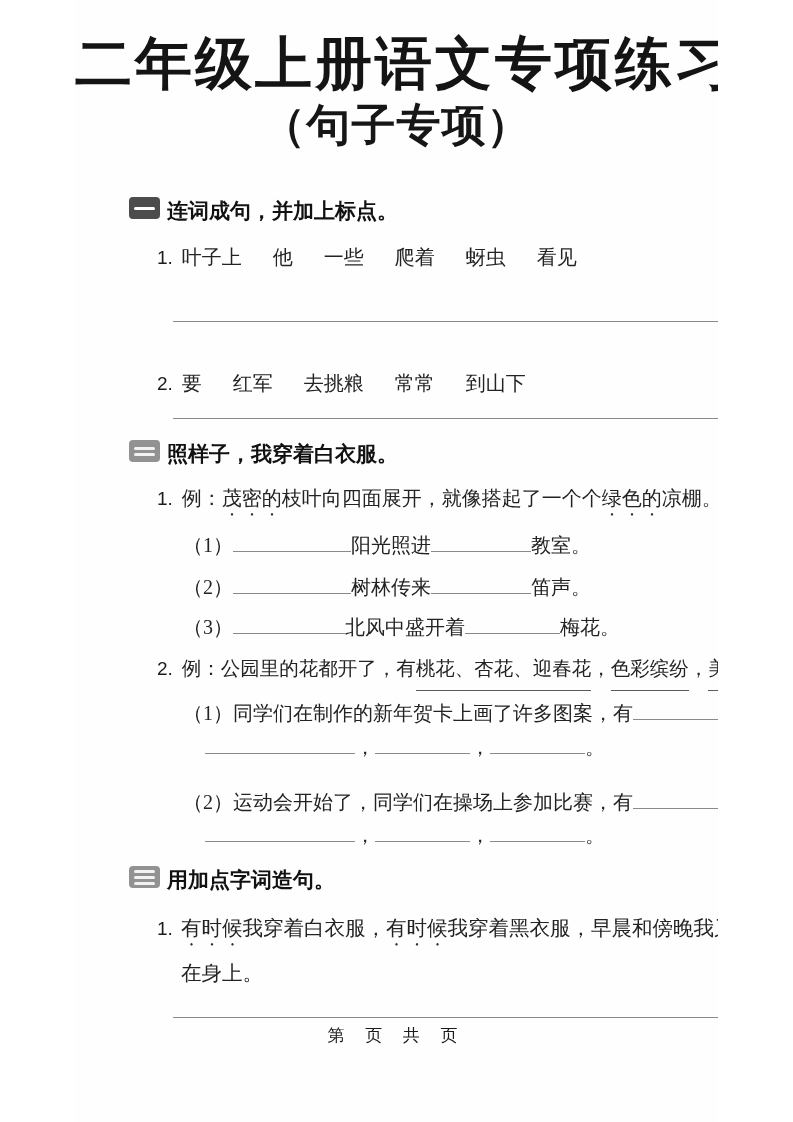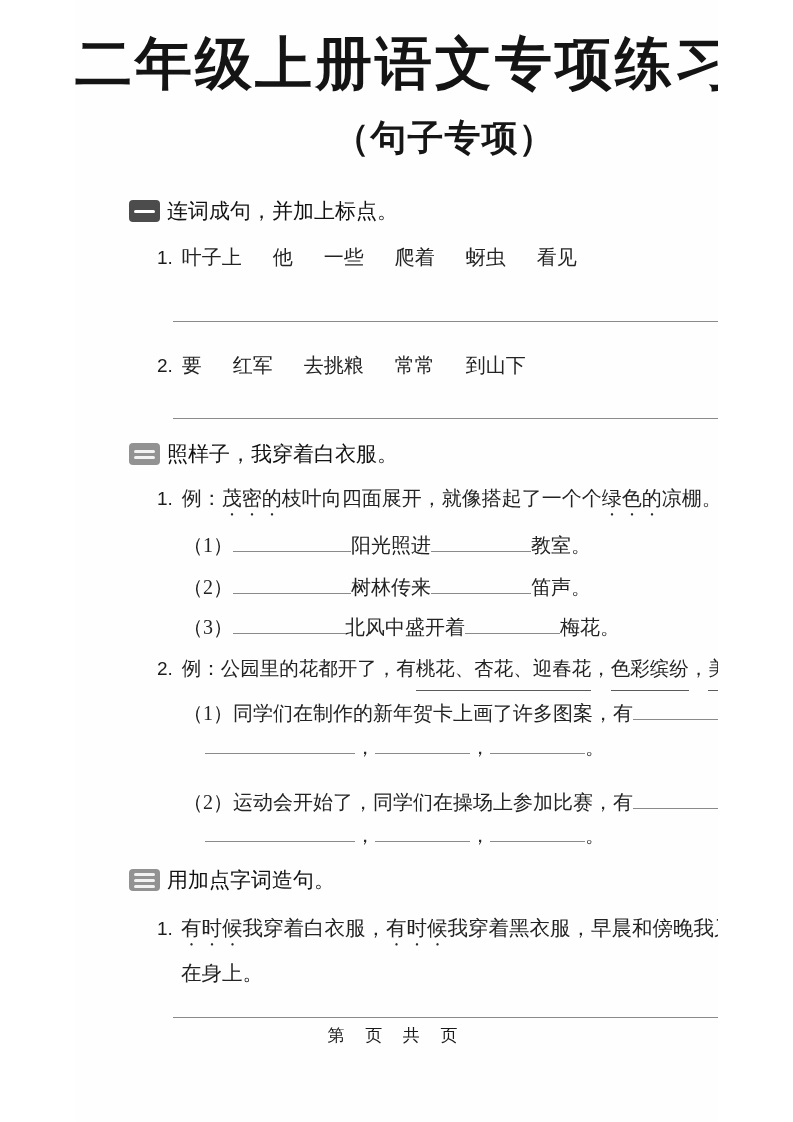--- a/index.html
+++ b/index.html
@@ -13,32 +13,31 @@
   .abs { position:absolute; }
 
   
   .title {
     top:26px; left:0; width:100%; text-align:center;
     font-family:"Liberation Sans","DejaVu Sans",sans-serif;
     font-size:57px; font-weight:900; letter-spacing:3px; color:#141414;
     white-space:nowrap;
   }
   .subtitle {
-    top:114px; left:0; width:100%; text-align:center;
+    top:96px; left:0; width:100%; text-align:center;
     font-family:"Liberation Sans","DejaVu Sans",sans-serif;
-    font-size:36px; font-weight:700; letter-spacing:1px; color:#161616;
+    font-size:44px; font-weight:700; letter-spacing:1px; color:#161616;
     white-space:nowrap;
-    margin-left:48px;
   }
 
   
   .sec-header {
-    left:54px; display:flex; align-items:center; gap:7px;
+    left:54px; display:flex; align-items:flex-start; gap:7px;
     font-family:"Liberation Sans","DejaVu Sans",sans-serif;
-    font-size:21px; font-weight:400; color:#111; white-space:nowrap;
+    font-size:21px; font-weight:700; color:#111; white-space:nowrap;
   }
   .sec-icon {
     width:31px; height:22px; border-radius:4px;
     display:inline-flex; flex-direction:column; justify-content:center;
     gap:3px; padding:0 5px; flex:none;
   }
   .sec-icon.dark  { background:#4c4c4c; }
   .sec-icon.light { background:#929292; }
   .sec-icon i { display:block; height:3px; border-radius:1.5px; background:#ffffff; }
   .sec-icon.light i { background:#f2f2f2; }
@@ -104,21 +103,21 @@
         <i></i>
       </span>
     <span>连词成句，并加上标点。</span>
   </div>
 
   <div class="abs item" style="top:242px">
     <span class="num">1.</span><span class="word">叶子上</span><span class="word">他</span><span class="word">一些</span><span class="word">爬着</span><span class="word">蚜虫</span><span class="word">看见</span>
   </div>
   <div class="abs ans-line" style="top:307px"></div>
 
-  <div class="abs item" style="top:350px">
+  <div class="abs item" style="top:368px">
     <span class="num">2.</span><span class="word">要</span><span class="word">红军</span><span class="word">去挑粮</span><span class="word">常常</span><span class="word">到山下</span>
   </div>
   <div class="abs ans-line" style="top:404px"></div>
 
   <div class="abs sec-header" style="top:440px">
     <span class="sec-icon light" title="二">
         <i></i>
         <i></i>
       </span>
     <span>照样子，我穿着白衣服。</span>

